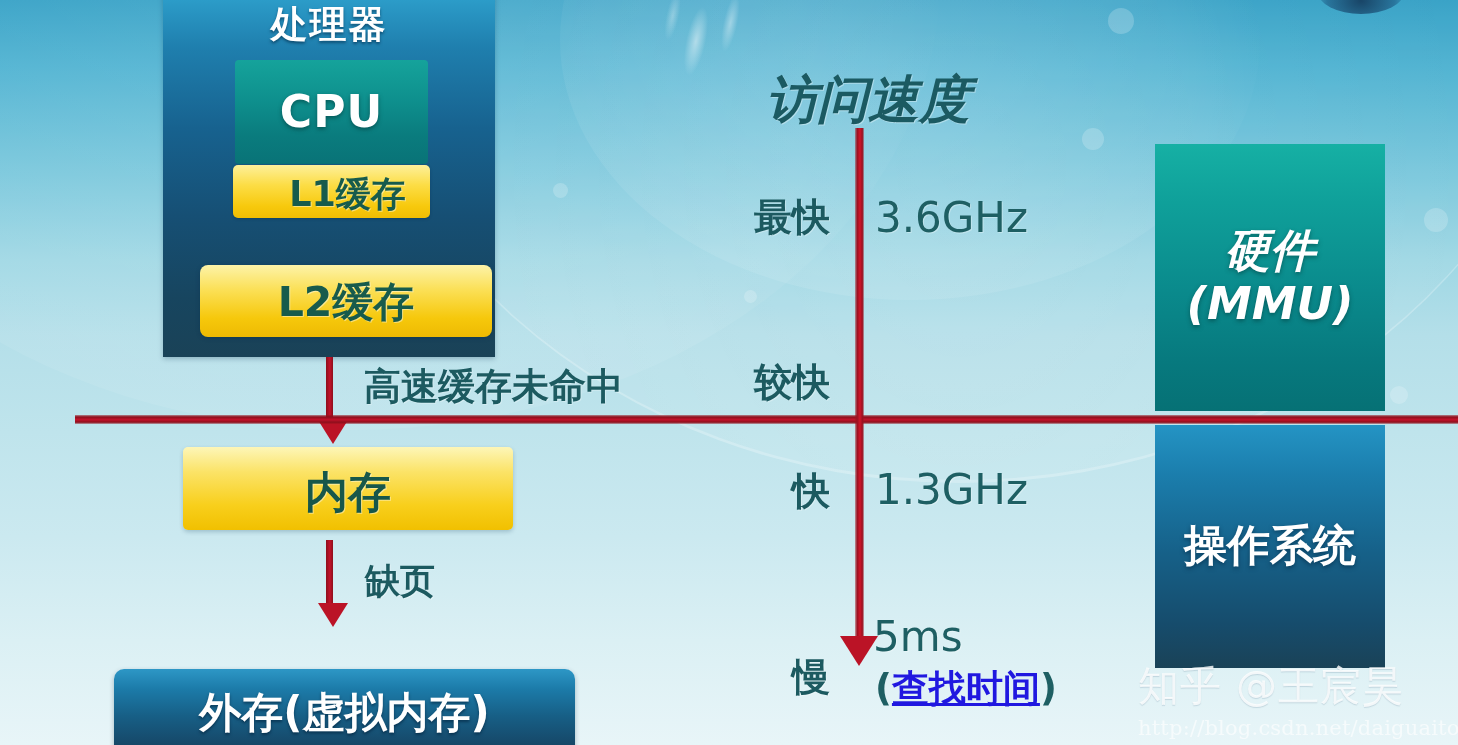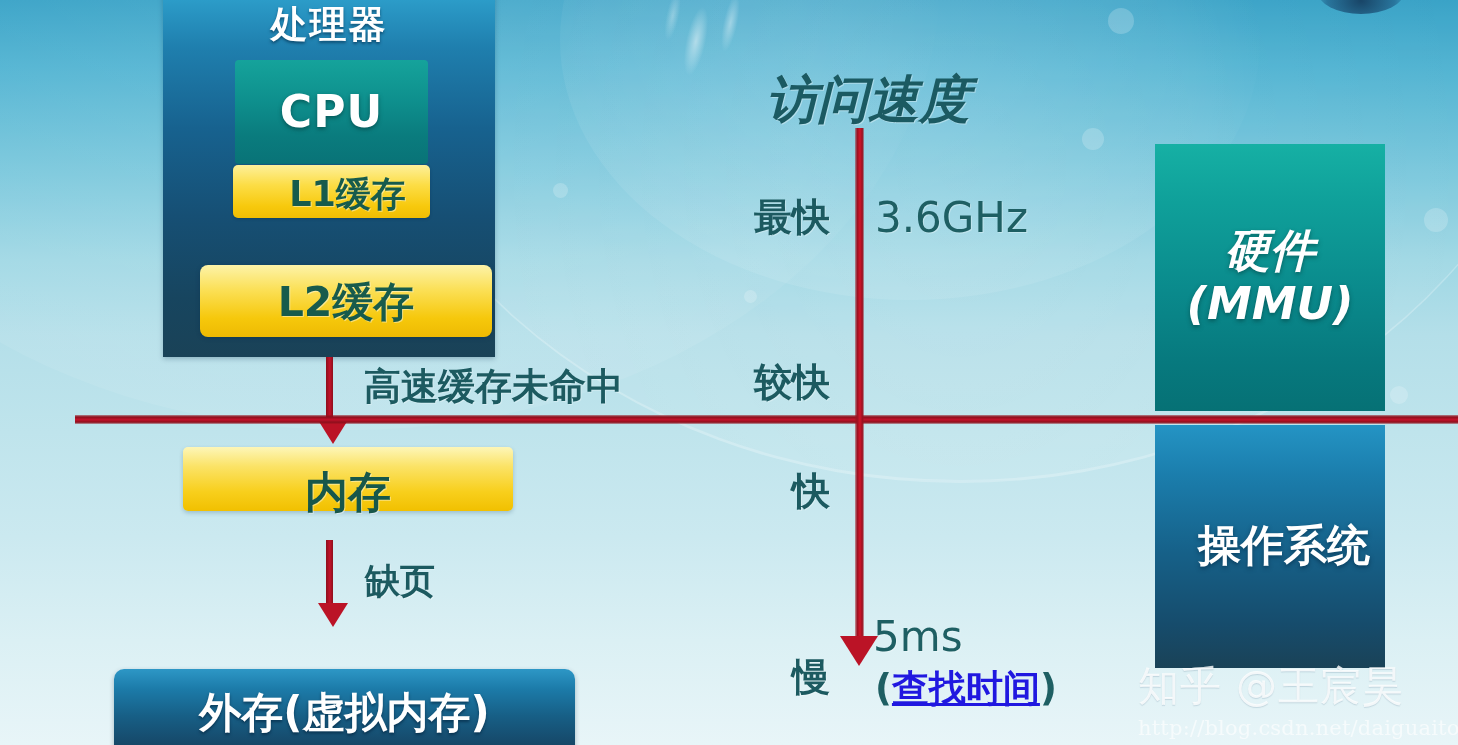--- a/index.html
+++ b/index.html
@@ -229,21 +229,21 @@
     top: 10px;
     font-size: 41px;
   }
 
   
   .mem-box {
     position: absolute;
     left: 183px;
     top: 447px;
     width: 330px;
-    height: 64px;
+    height: 83px;
     background: linear-gradient(180deg, #fdf6b8 0%, #fbe367 30%, #f8cf1c 70%, #f1c000 100%);
     border-radius: 5px;
     box-shadow: 0 2px 4px rgba(0,50,80,0.22);
   }
   .mem-label {
     position: absolute;
     left: 0;
     top: 17px;
     width: 100%;
     text-align: center;
@@ -385,21 +385,21 @@
   .os-box {
     position: absolute;
     left: 1155px;
     top: 425px;
     width: 230px;
     height: 243px;
     background: linear-gradient(180deg, #2494c4 0%, #1b7ead 20%, #166189 52%, #164c6c 82%, #1a4257 100%);
   }
   .os-label {
     position: absolute;
-    left: 14px;
+    left: 0;
     top: 92px;
     width: 100%;
     text-align: center;
     color: #ffffff;
     font-size: 43px;
     font-weight: bold;
     text-shadow: 0 2px 4px rgba(0,35,60,0.55);
   }
 
   
@@ -480,20 +480,21 @@
   <div class="vline-arrow"></div>
 
   <div id="speed-title">访问速度</div>
 
   <div class="rate-word" id="rate-fastest">最快</div>
   <div class="rate-word" id="rate-faster">较快</div>
   <div class="rate-word" id="rate-fast">快</div>
   <div class="rate-word" id="rate-slow">慢</div>
 
   <div class="rate-value" id="val-cpu">3.6GHz</div>
+  <div class="rate-value" id="val-mem">1.3GHz</div>
   <div class="rate-value" id="val-disk">5ms</div>
 
   <div id="val-disk-sub"><span>(</span><span class="hl">查找时间</span><span>)</span></div>
 
   <div class="mmu-box">
     <div class="mmu-label"><span>硬件</span><br><span>(MMU)</span></div>
   </div>
 
   <div class="os-box">
     <div class="os-label">操作系统</div>

